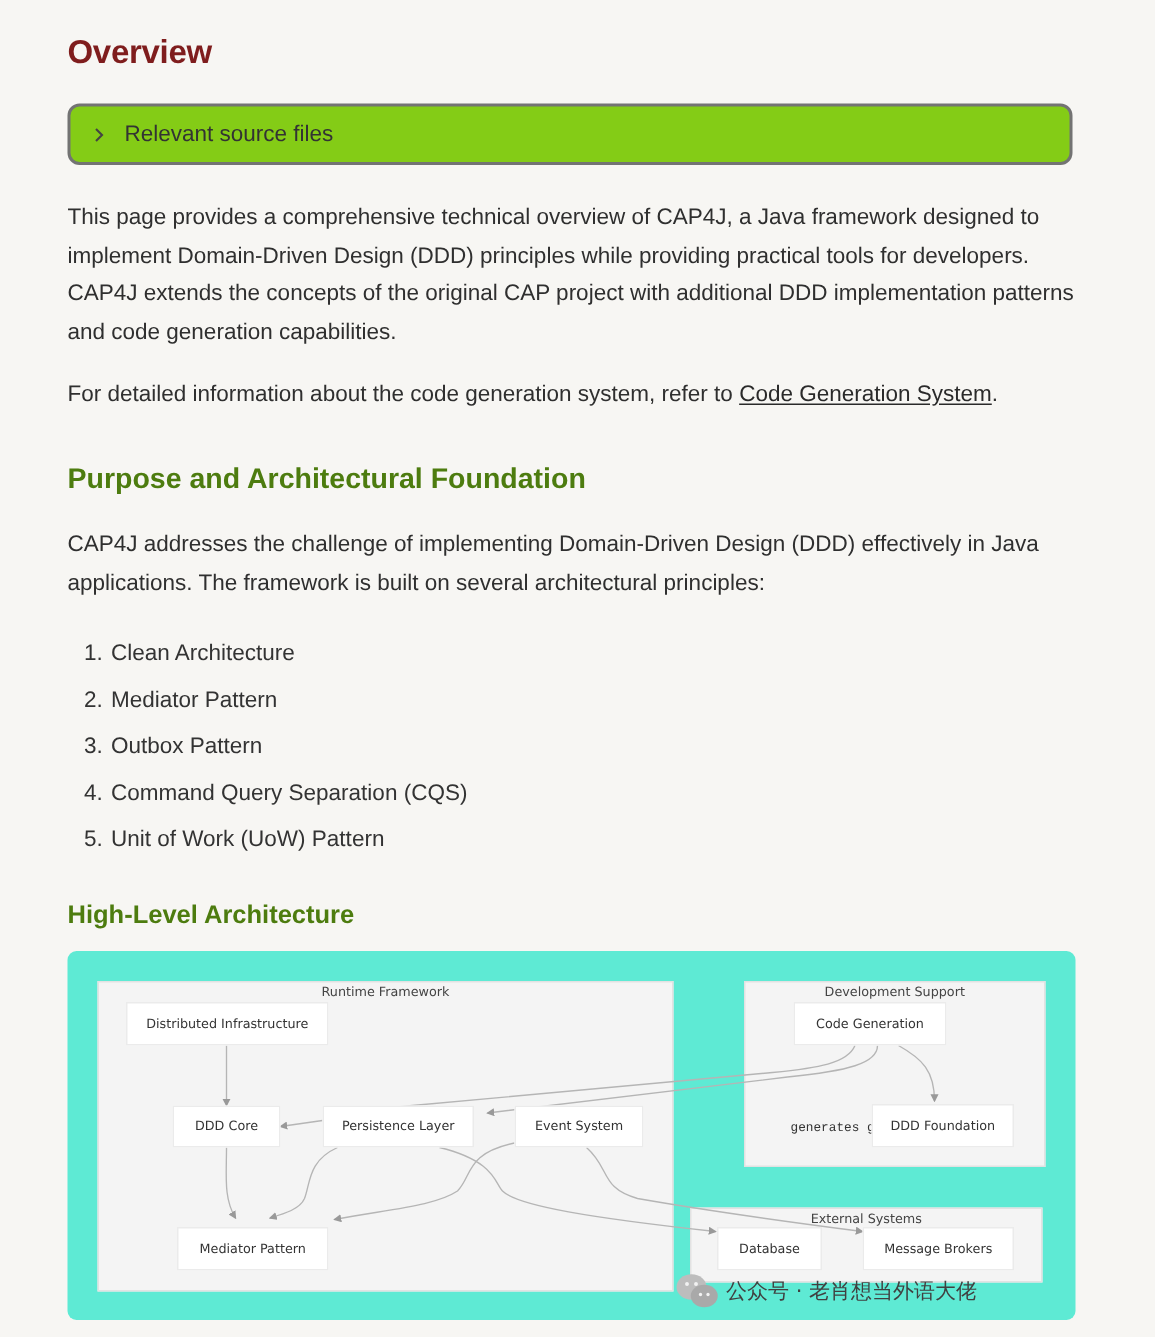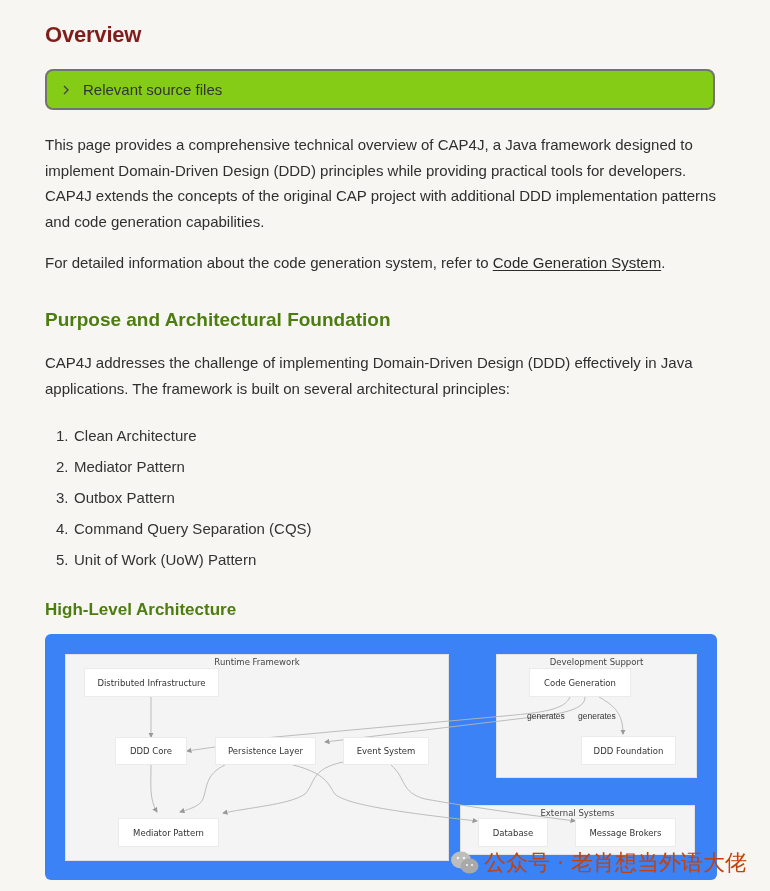--- a/index.html
+++ b/index.html
@@ -42,41 +42,41 @@
   }
   ol.principles li {
     height: 31px; display: flex; align-items: center; font-size: 15px; color: #333;
   }
   ol.principles .num { width: 29px; text-align: right; padding-right: 0; box-sizing: border-box; }
   ol.principles .num span { display:inline-block; width: 18px; text-align: left; margin-left: 8px; }
   ol.principles .txt { margin-left: 0px; }
 
   .diagram {
     position: absolute; left: 45px; top: 634px; width: 672px; height: 246px;
-    background: #3b82f6; border-radius: 6px;
+    background: #5eead4; border-radius: 6px;
   }
   .cluster {
     position: absolute; background: #f4f4f4; border: 1px solid #e2e2e2; box-sizing: border-box;
   }
   .cluster .ctitle {
     position: absolute; left: 0; right: 0; top: 2px; text-align: center;
     font-family: "DejaVu Sans", sans-serif; font-size: 8.5px; color: #444;
   }
   .node {
     position: absolute; background: #ffffff; border: 1px solid #ebebeb; box-sizing: border-box;
     display: flex; align-items: center; justify-content: center;
     font-family: "DejaVu Sans", sans-serif; font-size: 8.5px; color: #333; cursor: pointer;
   }
   svg.edges { position: absolute; left: 0; top: 0; }
   .elabel {
-    position: absolute; font-family: Liberation Sans, sans-serif; font-size: 8.5px; color: #333;
+    position: absolute; font-family: Liberation Mono, monospace; font-size: 8.5px; color: #333; margin-top: 36px;
   }
   .watermark {
     position: absolute; left: 450px; top: 848px; display: flex; align-items: center;
-    color: #c2410c; font-size: 22px; font-family: "DejaVu Sans", sans-serif;
+    color: #404040; font-size: 14px; font-family: "DejaVu Sans", sans-serif;
   }
   .watermark .wx { width: 30px; height: 26px; margin-right: 4px; }
 </style>
 </head>
 <body>
 
 <div class="content">
   <h1>Overview</h1>
 
   <div class="sources">

